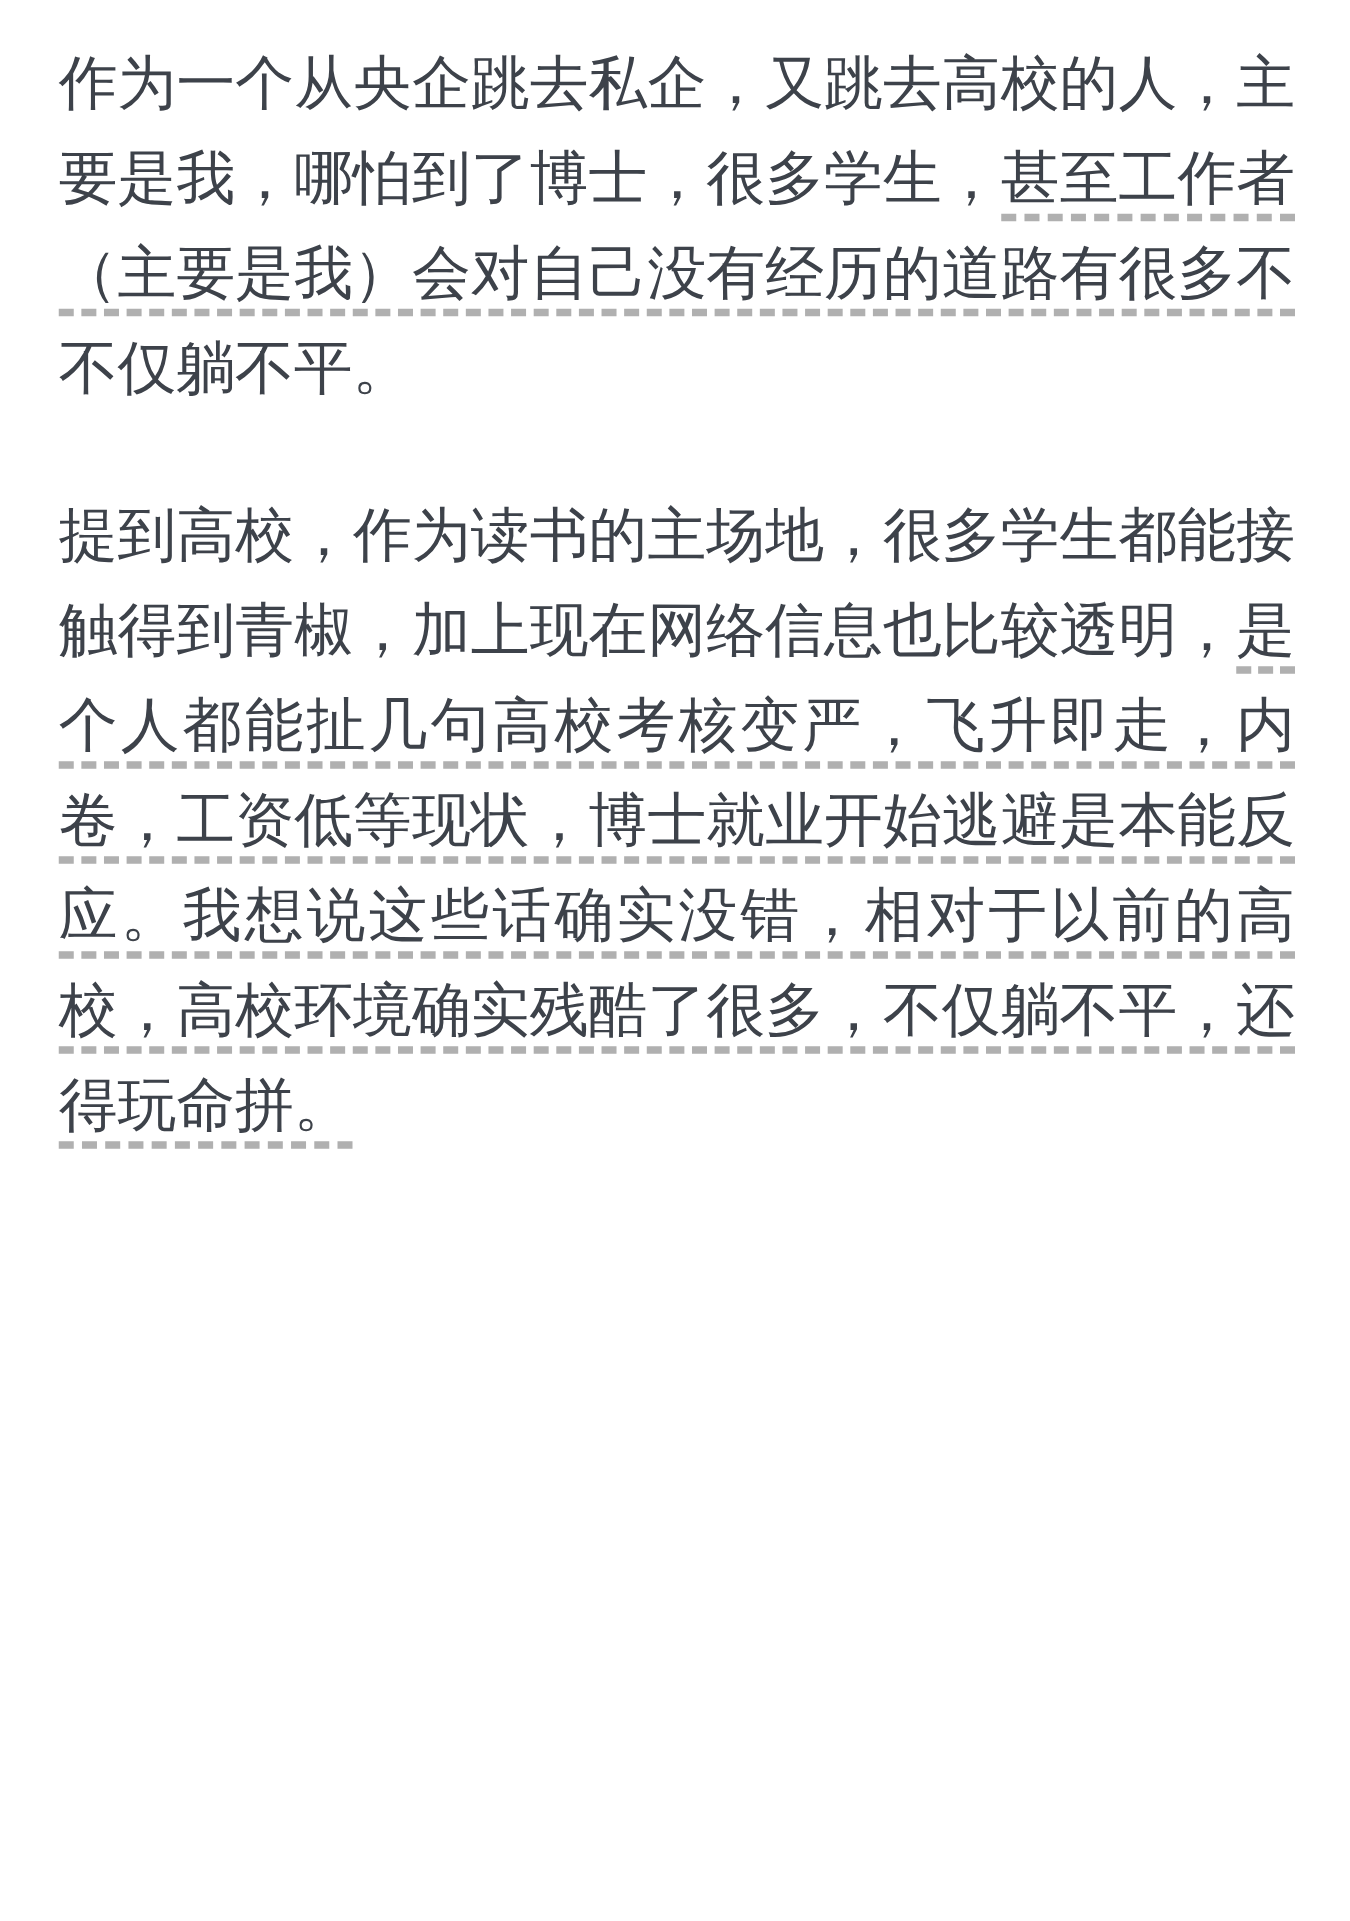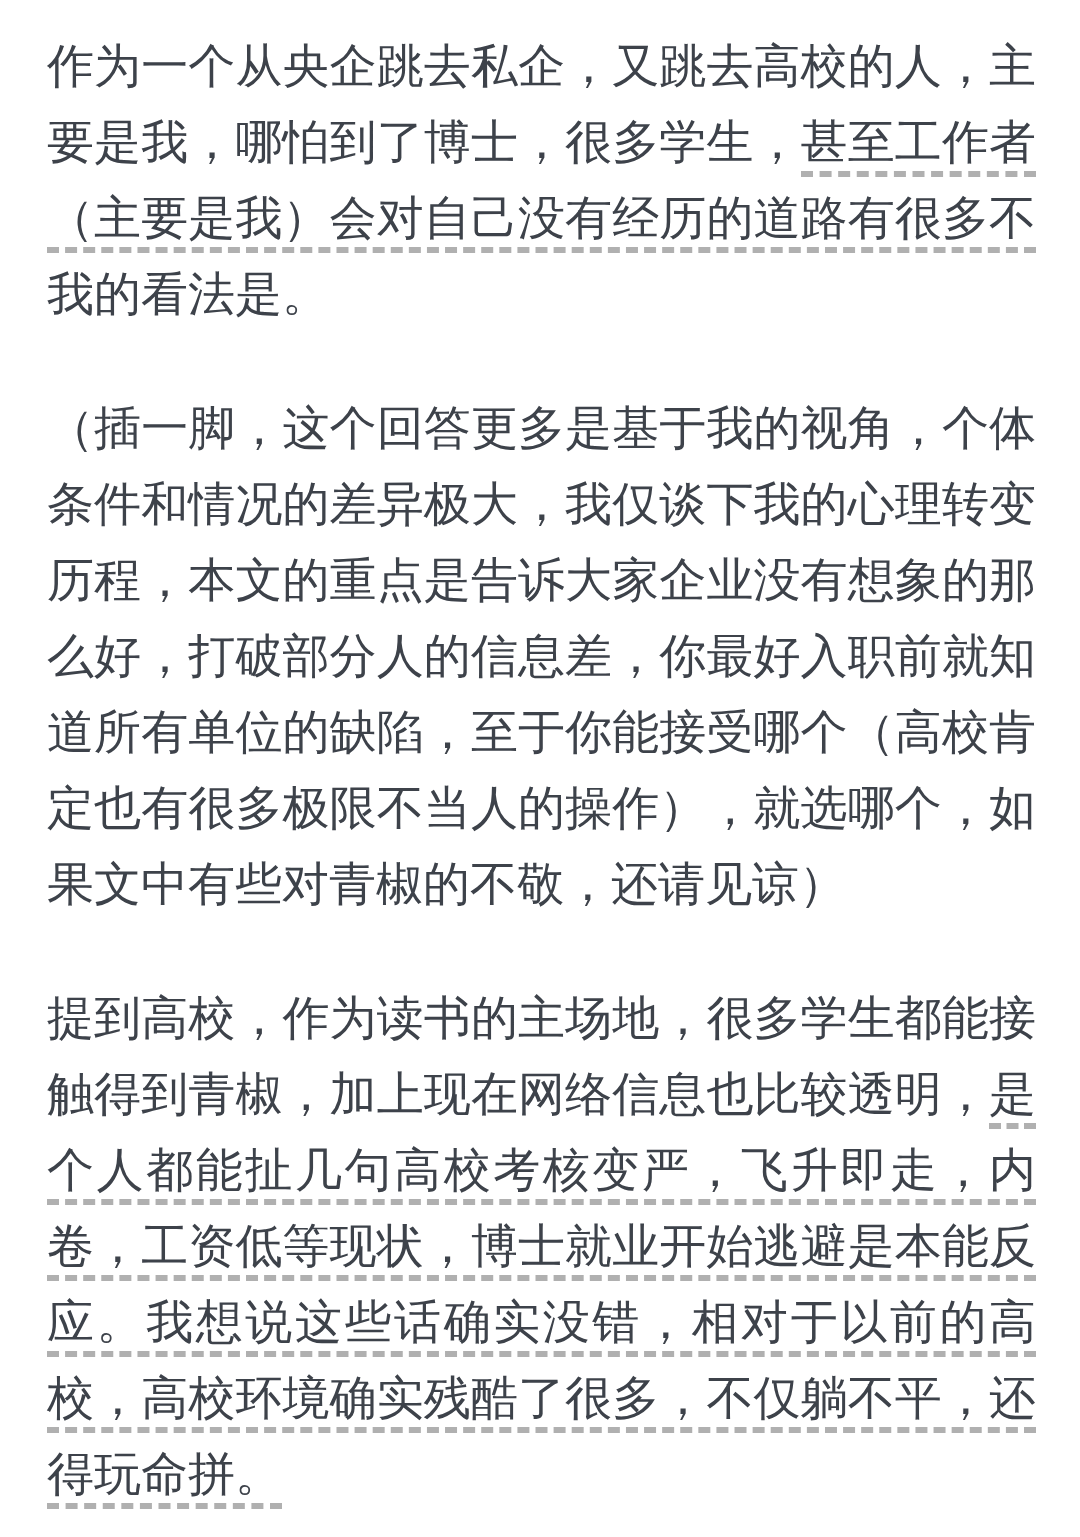--- a/index.html
+++ b/index.html
@@ -29,16 +29,15 @@
   }
   .seg.underlined {
     border-bottom: 6px dashed var(--underline-color, #b0b0b0);
     padding-bottom: 3px;
   }
 </style>
 </head>
 <body style="background: rgb(255, 255, 255);">
 
 <div class="article" id="article" style="color: rgb(61, 66, 74); --underline-color: #b0b0b0;">
-    <p class="para"><span class="seg">作为一个从央企跳去私企，又跳去高校的人，主要是我，哪怕到了博士，很多学生，</span><span class="seg underlined">甚至工作者（主要是我）会对自己没有经历的道路有很多不</span><span class="seg">我的看法是。</span></p>
-    <p class="para"><span class="seg">（插一脚，这个回答更多是基于我的视角，个体条件和情况的差异极大，我仅谈下我的心理转变历程，本文的重点是告诉大家企业没有想象的那么好，打破部分人的信息差，你最好入职前就知道所有单位的缺陷，至于你能接受哪个（高校肯定也有很多极限不当人的操作），就选哪个，如果文中有些对青椒的不敬，还请见谅）</span></p>
+    <p class="para"><span class="seg">作为一个从央企跳去私企，又跳去高校的人，主要是我，哪怕到了博士，很多学生，</span><span class="seg underlined">甚至工作者（主要是我）会对自己没有经历的道路有很多不</span><span class="seg">不仅躺不平。</span></p>
     <p class="para"><span class="seg">提到高校，作为读书的主场地，很多学生都能接触得到青椒，加上现在网络信息也比较透明，</span><span class="seg underlined">是个人都能扯几句高校考核变严，飞升即走，内卷，工资低等现状，博士就业开始逃避是本能反应。我想说这些话确实没错，相对于以前的高校，高校环境确实残酷了很多，不仅躺不平，还得玩命拼。</span></p>
   </div>
 
 </body></html>

